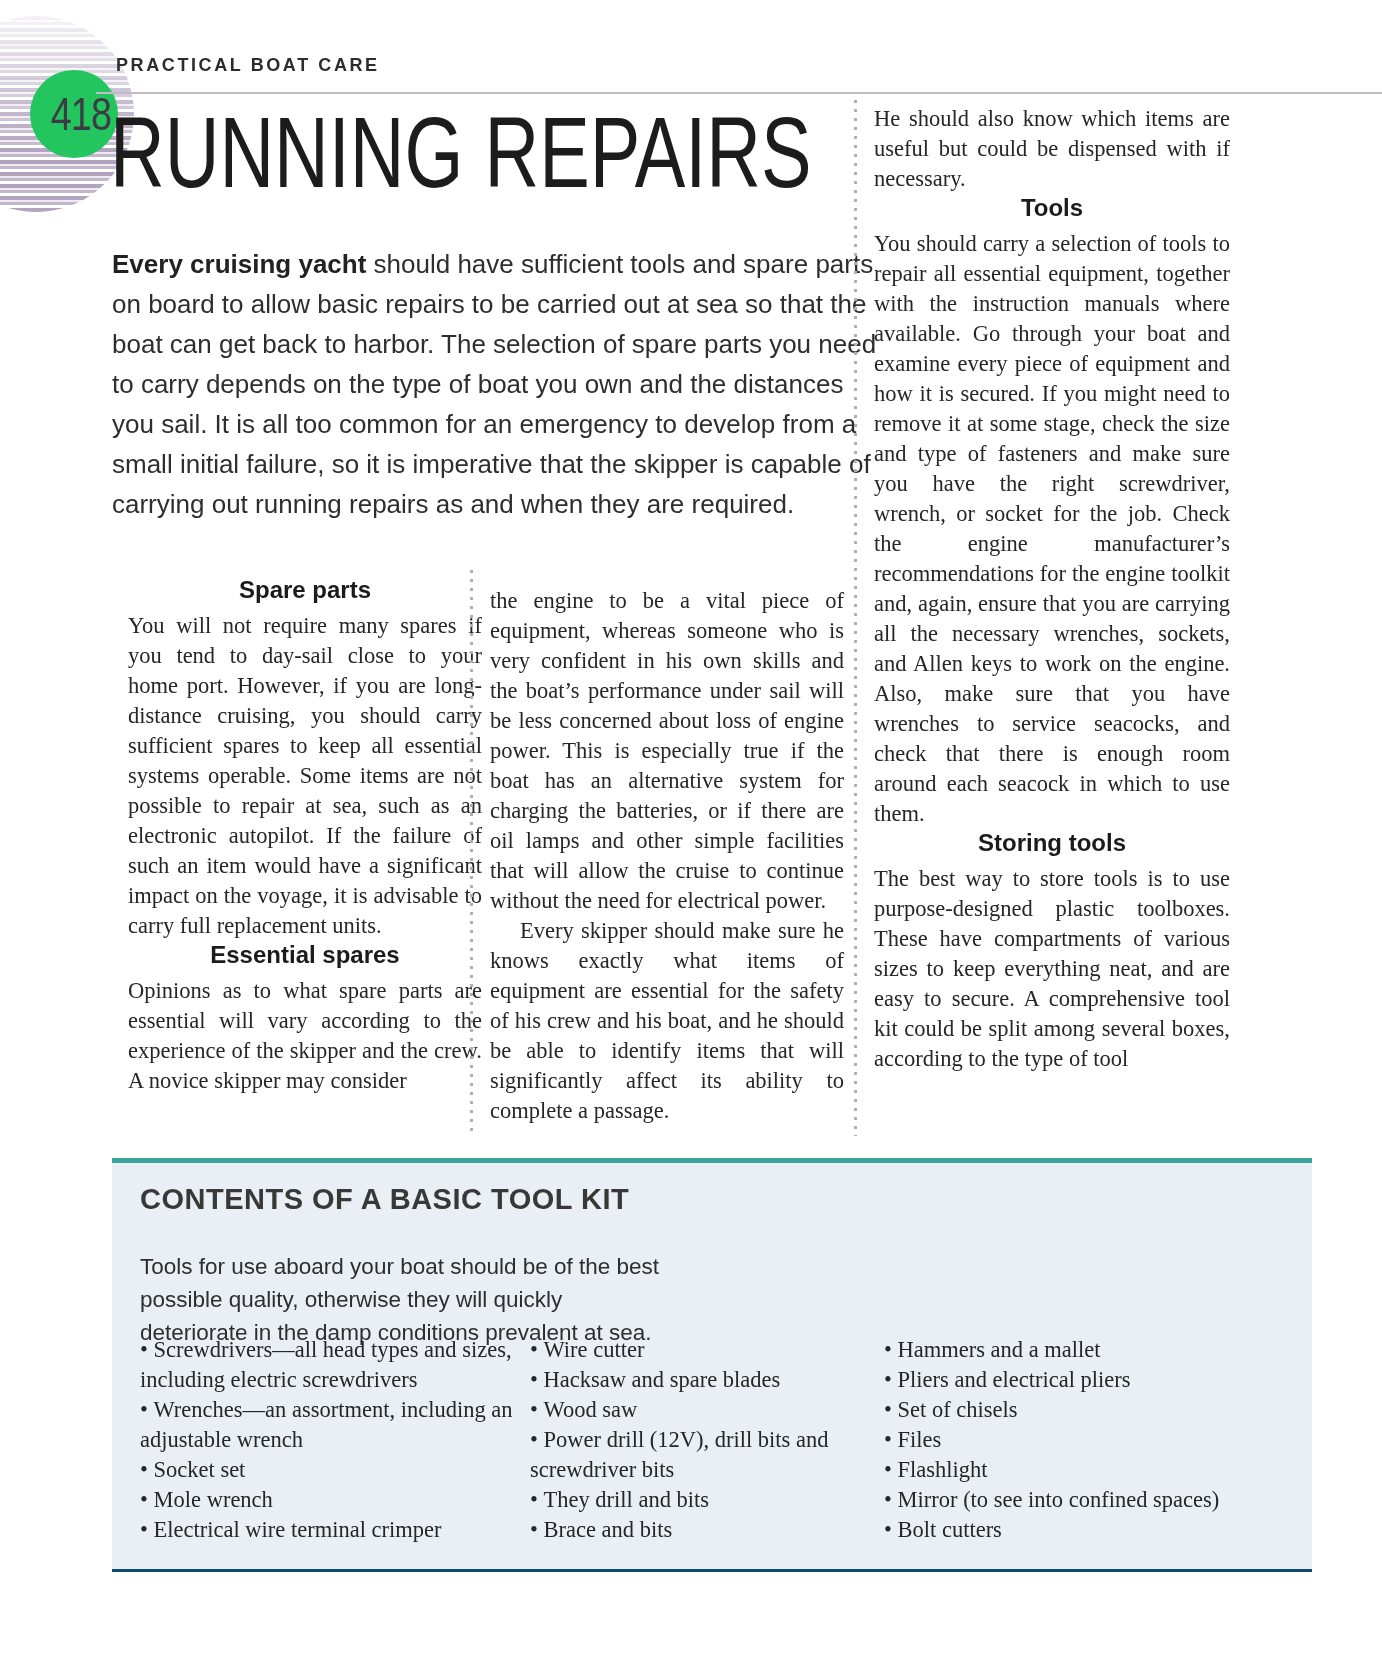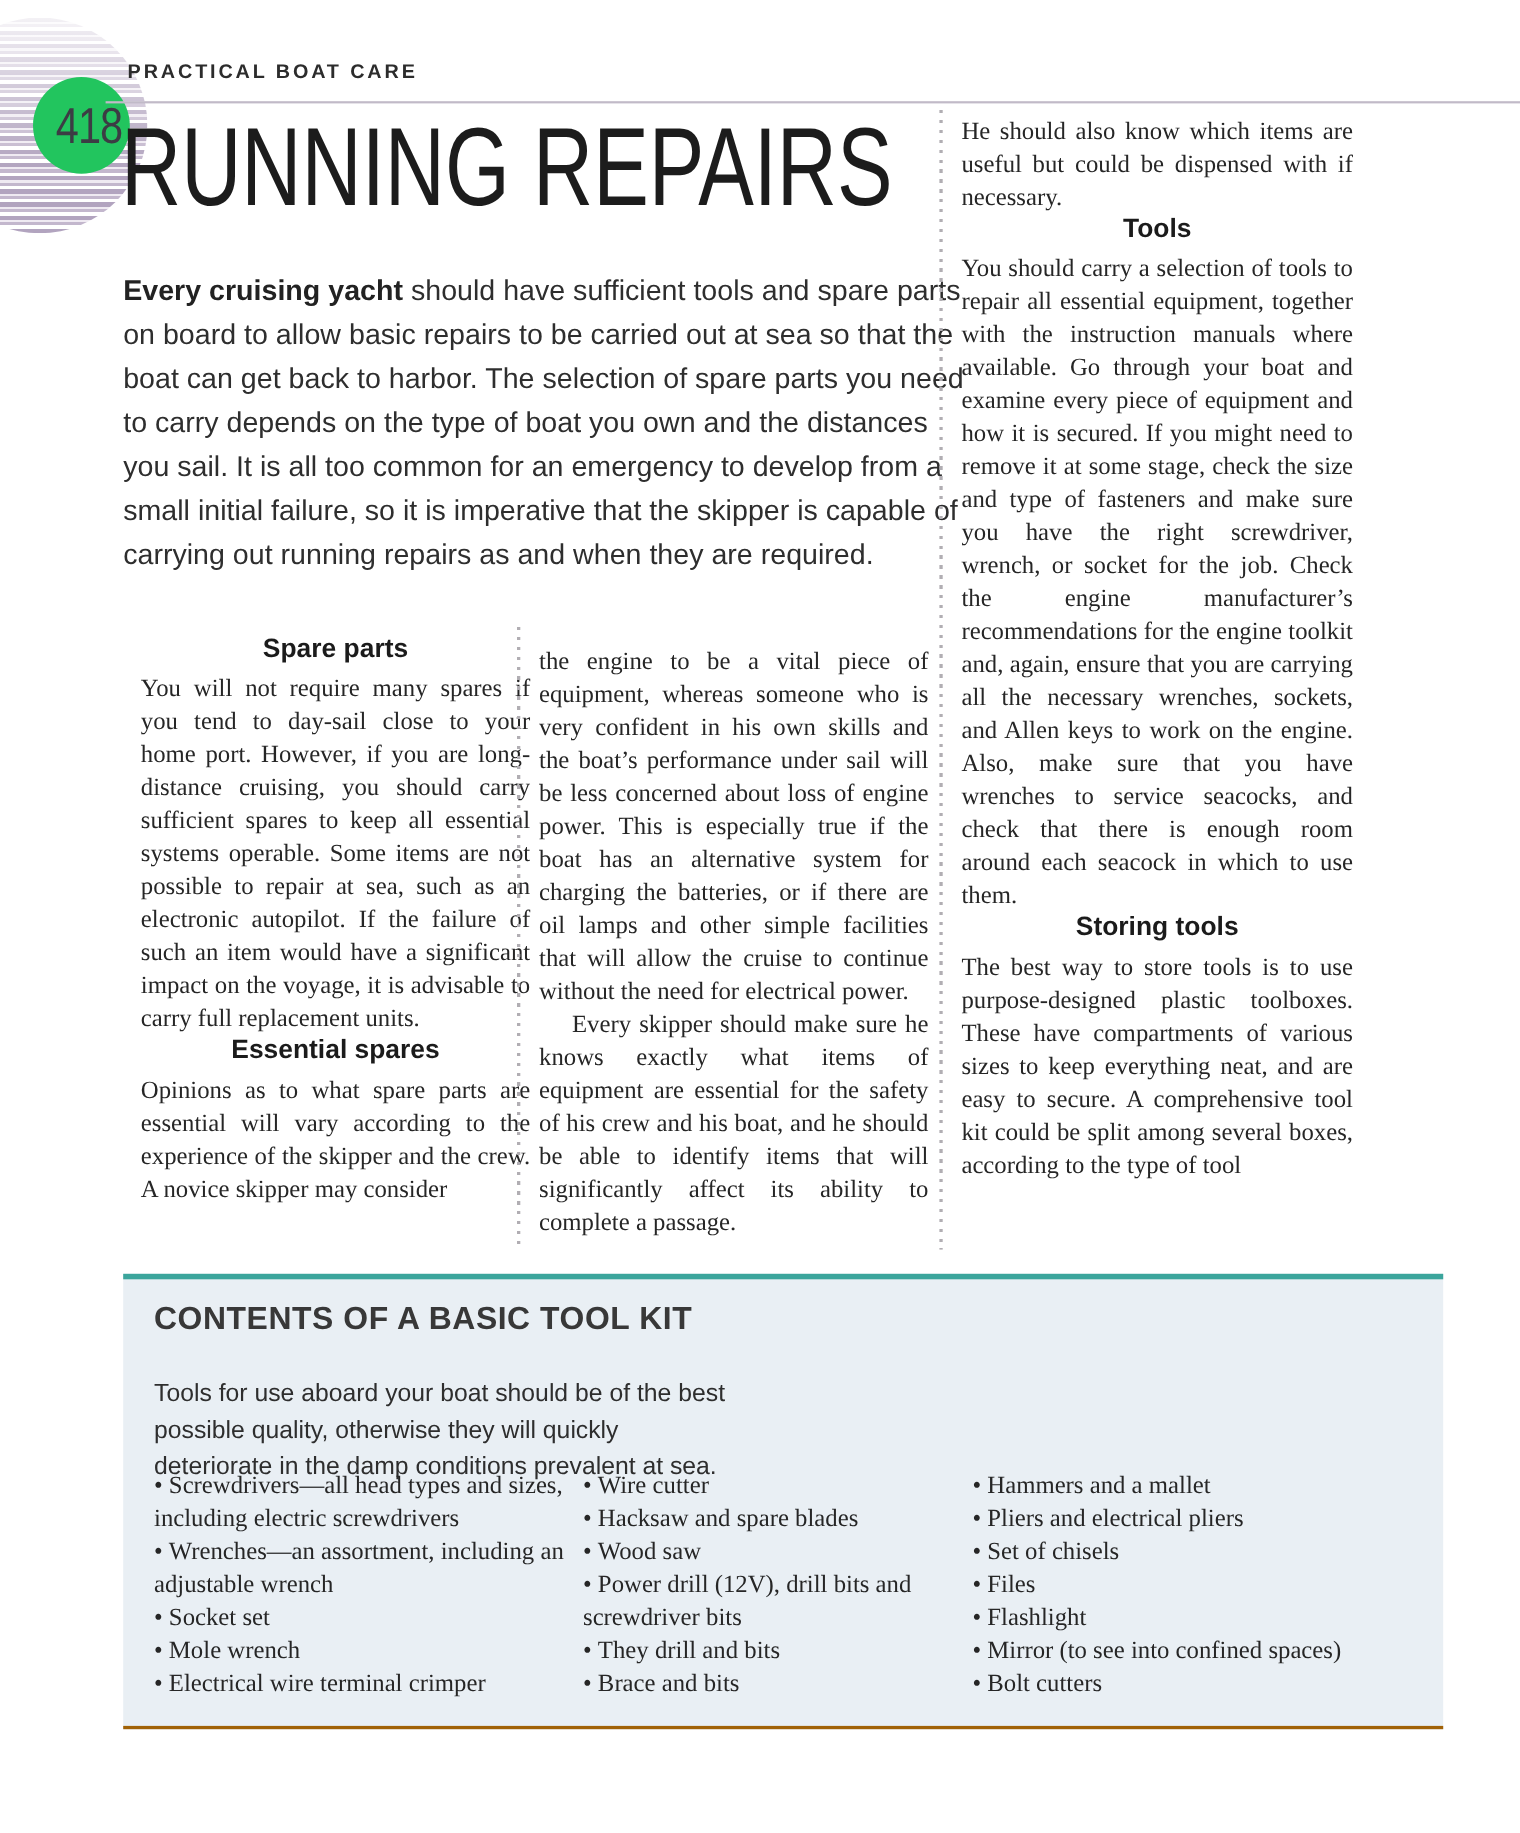--- a/index.html
+++ b/index.html
@@ -51,21 +51,21 @@
   }
   .gap-above{margin-top:22px;}
   .indent-first{text-indent:30px;}
   .dotted-v{
     position:absolute;width:3px;
     background:repeating-linear-gradient(to bottom,#b1aeb3 0 3px,rgba(0,0,0,0) 3px 9px);
   }
   
   .toolkit-box{
     position:absolute;left:112px;top:1158px;width:1200px;height:414px;
-    background:#e9eff4;border-top:5px solid #3ba59c;border-bottom:3px solid #a16207;
+    background:#e9eff4;border-top:5px solid #3ba59c;border-bottom:3px solid #0c4a6e;
     box-sizing:border-box;
   }
   .toolkit-heading{
     position:absolute;left:28px;top:20px;font-size:29px;font-weight:700;
     color:#383838;letter-spacing:.5px;
   }
   .tk-intro{
     position:absolute;top:64px;font-size:22.5px;line-height:33px;color:#2e2e2e;
   }
   .tk-intro.left{left:28px;width:520px;}

